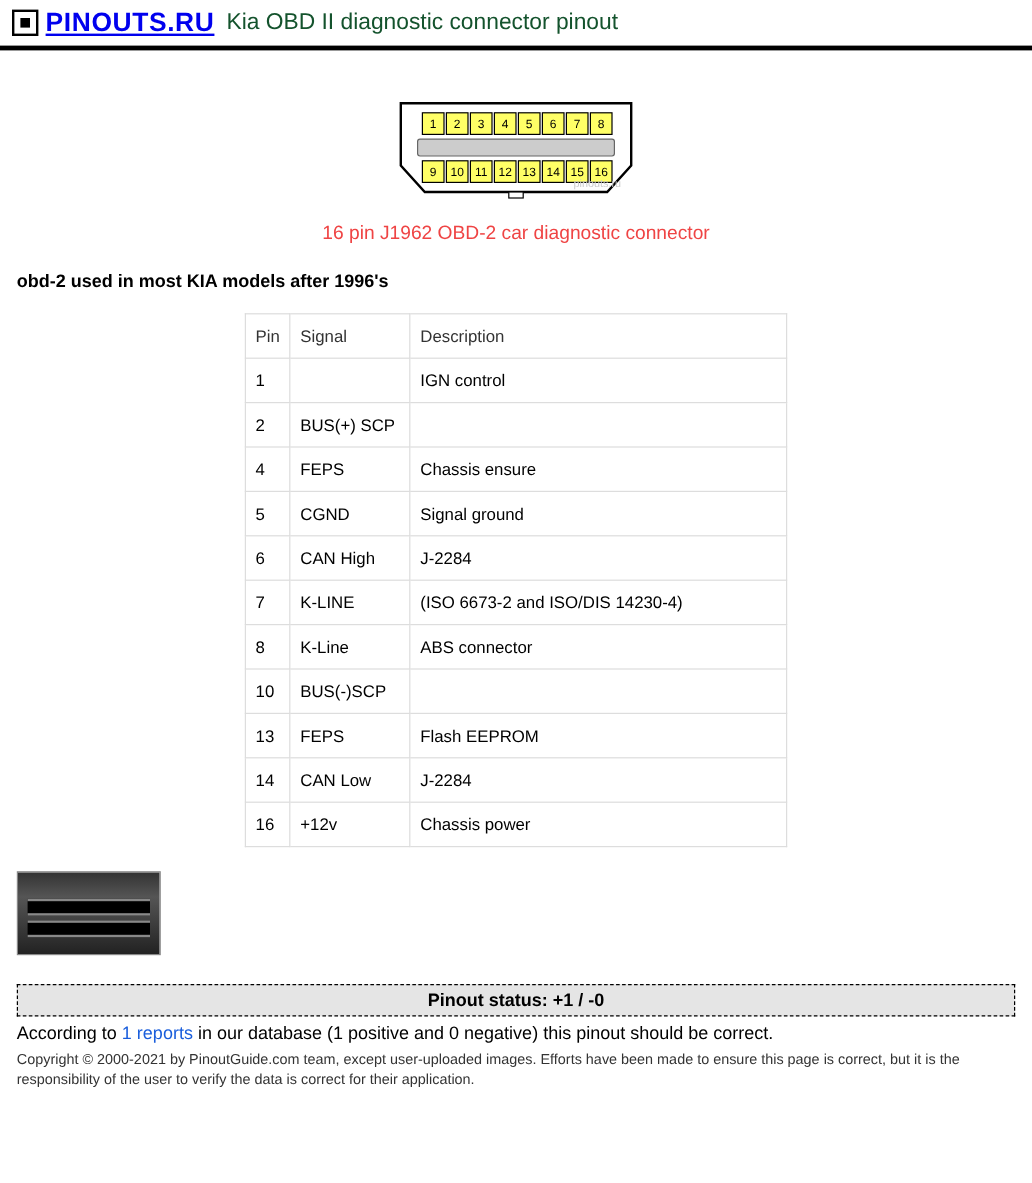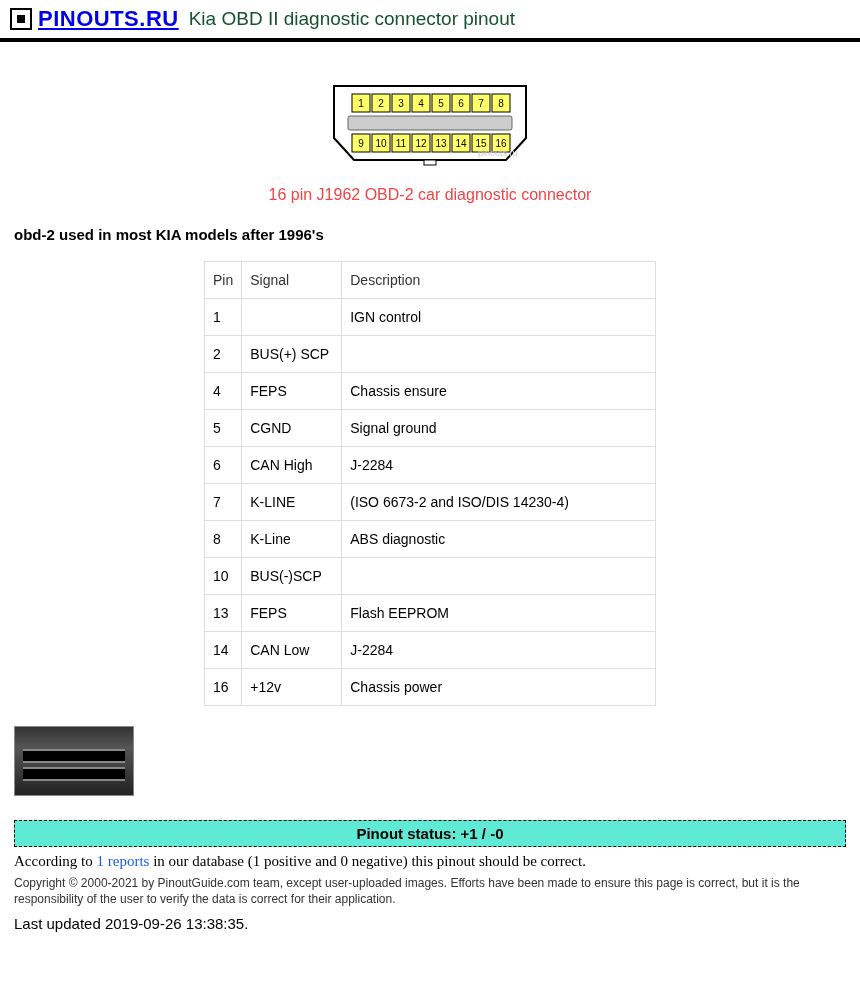--- a/index.html
+++ b/index.html
@@ -59,29 +59,29 @@
     background: linear-gradient(180deg,#333 0%,#555 30%,#222 100%);
     border: 1px solid #888; position: relative; overflow: hidden;
   }
   .photo::before, .photo::after {
     content:""; position:absolute; left:8px; right:8px; height:10px; background:#000;
     border-top:2px solid #888; border-bottom:2px solid #888;
   }
   .photo::before { top:22px; }
   .photo::after { top:40px; }
   .status-box {
-    background: #5eead4;
+    background: #e5e5e5;
     border: 1px dashed #000;
     text-align: center;
     font-weight: bold;
     padding: 4px 0;
     margin: 0 0 6px 0;
     font-size: 15px;
   }
-  .status-text { font-size: 15px; margin: 0 0 6px 0; font-family: Liberation Serif, serif; }
+  .status-text { font-size: 15px; margin: 0 0 6px 0; }
   .status-text a { color: #1a5edc; text-decoration: none; }
   .copyright {
     font-size: 12px; color: #333; margin: 4px 0 8px 0; line-height: 1.3;
   }
   .updated { font-size: 15px; margin: 6px 0 14px 0; }
   
   svg.connsvg { display: block; margin: 0 auto; }
   .pin-rect { fill: #ffff66; stroke: #000; stroke-width: 1; }
   .pin-num { font-size: 10px; font-family: Arial; text-anchor: middle; dominant-baseline: middle; }
   .body-stroke { fill: #fff; stroke: #000; stroke-width: 2; }
@@ -186,21 +186,21 @@
           <td>J-2284</td>
         </tr>
         <tr>
           <td>7</td>
           <td>K-LINE</td>
           <td>(ISO 6673-2 and ISO/DIS 14230-4)</td>
         </tr>
         <tr>
           <td>8</td>
           <td>K-Line</td>
-          <td>ABS diagnostic</td>
+          <td>ABS connector</td>
         </tr>
         <tr>
           <td>10</td>
           <td>BUS(-)SCP</td>
           <td></td>
         </tr>
         <tr>
           <td>13</td>
           <td>FEPS</td>
           <td>Flash EEPROM</td>
@@ -218,14 +218,13 @@
       </tbody>
   </table>
 
   <div class="photo"></div>
 
   <div class="status-box">Pinout status: +1 / -0</div>
   <p class="status-text">
     <span>According to </span><a href="#">1 reports</a><span> in our database (1 positive and 0 negative) this pinout should be correct.</span>
   </p>
   <p class="copyright">Copyright © 2000-2021 by PinoutGuide.com team, except user-uploaded images. Efforts have been made to ensure this page is correct, but it is the responsibility of the user to verify the data is correct for their application.</p>
-  <p class="updated">Last updated 2019-09-26 13:38:35.</p>
 </div>
 
 </body></html>

